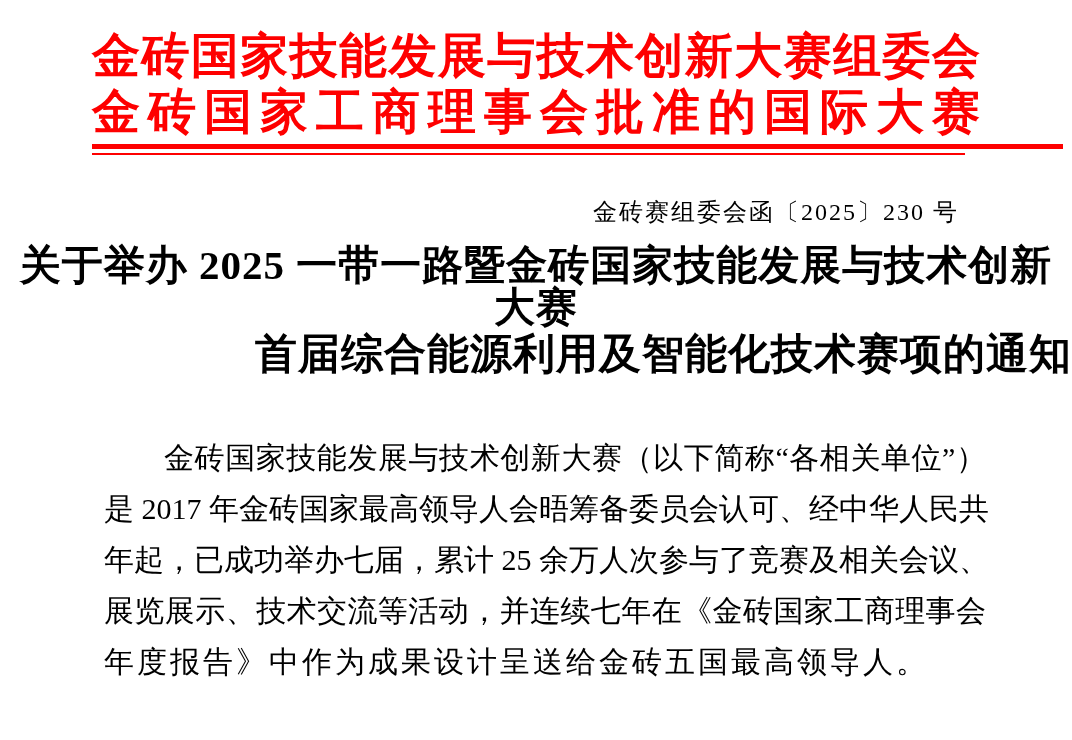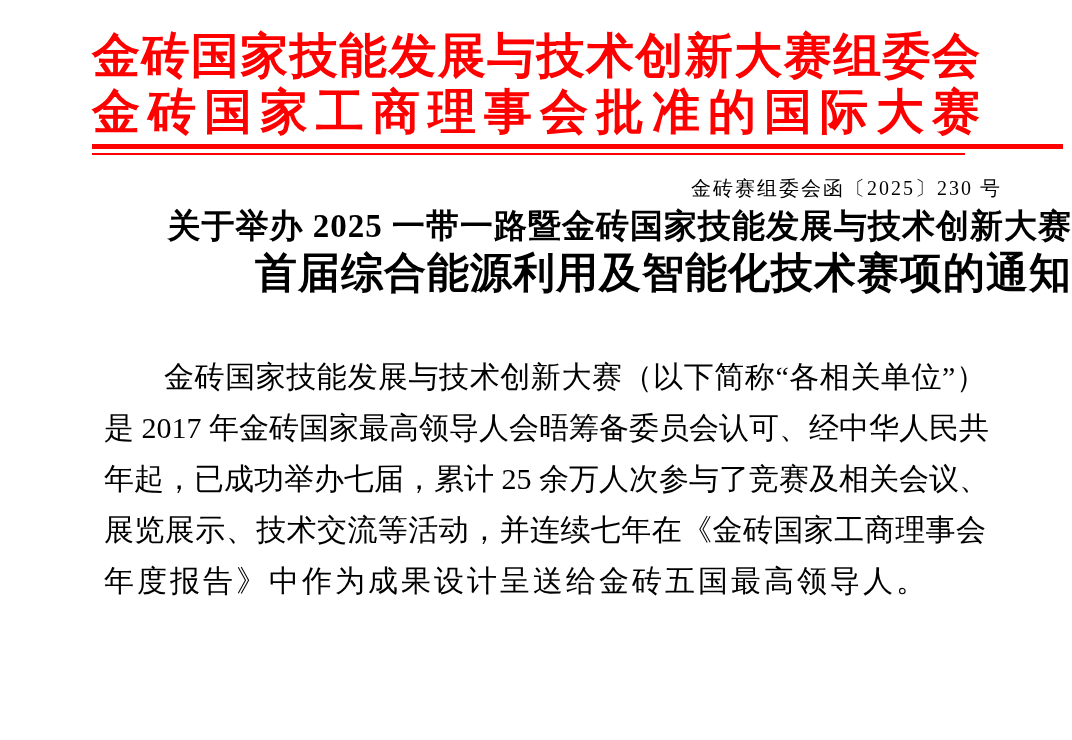--- a/index.html
+++ b/index.html
@@ -41,33 +41,34 @@
   }
   .rule-thin {
     height: 2px;
     background: #fe0000;
     width: 873px;
     margin: 4px 0 0 92px;
   }
 
   
   .doc-number {
-    margin-top: 16px;
-    padding-right: 70px;
+    margin-top: 40px;
+    padding-right: 113px;
     text-align: right;
-    font-size: 20px;
+    font-size: 24px;
     line-height: 34px;
     letter-spacing: 2px;
   }
 
   
   .notice-title-1 {
-    text-align: right;
+    margin-top: 15px;
+    text-align: center;
     font-weight: bold;
-    font-size: 33px;
+    font-size: 41px;
     line-height: 42px;
     letter-spacing: 1px;
   }
   .notice-title-2 {
     margin-top: 2px;
     text-align: right;
     font-weight: 900;
     font-size: 42px;
     line-height: 48px;
     letter-spacing: 1px;

